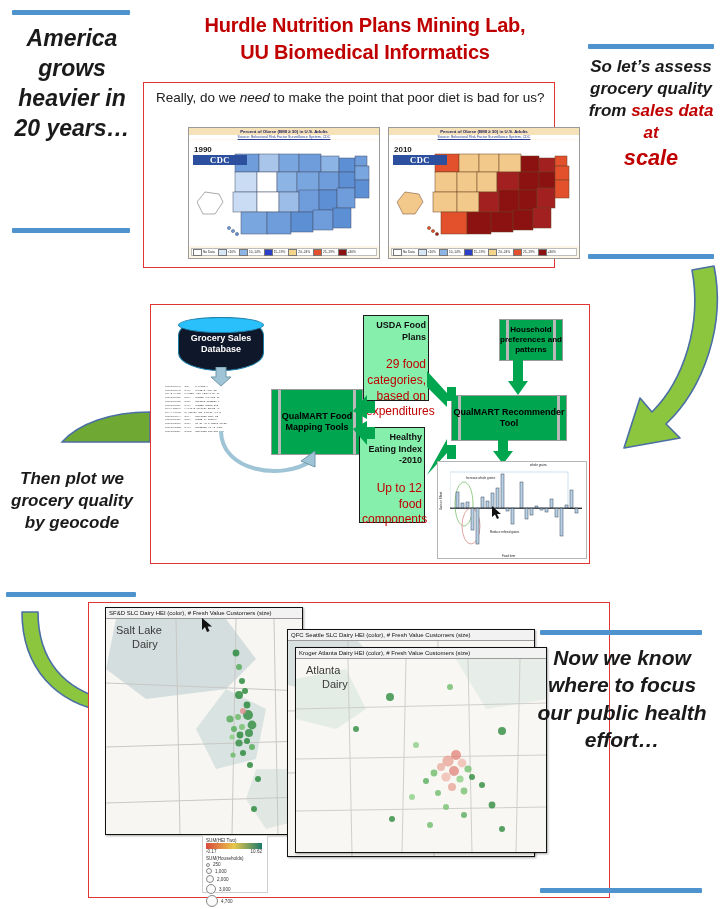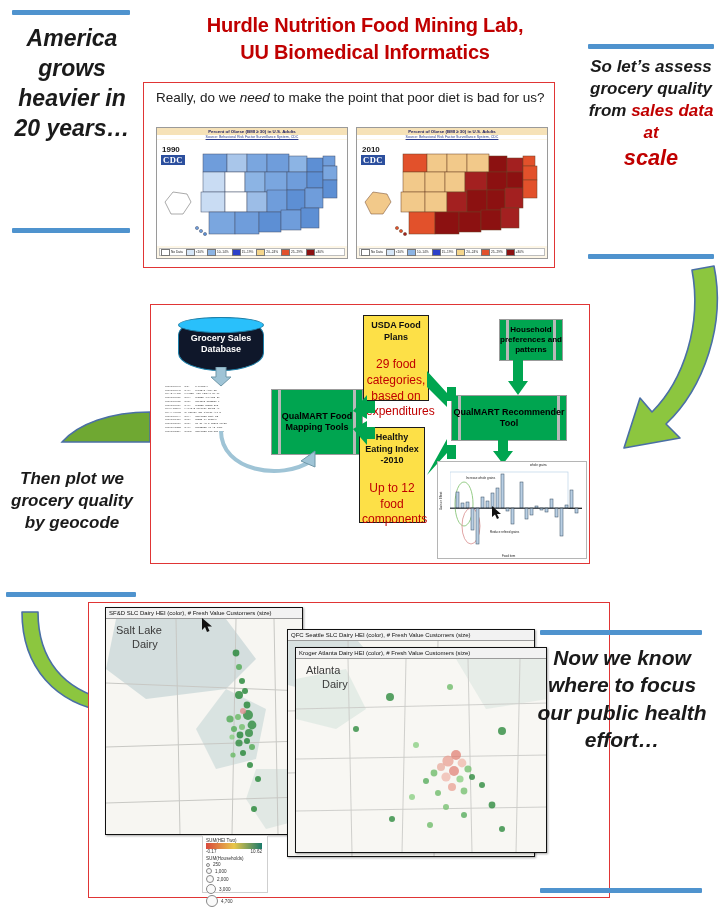--- a/index.html
+++ b/index.html
@@ -52,39 +52,40 @@
     font-size:13.5px;color:#202020;line-height:1.28;
     font-family:"Liberation Sans", sans-serif;
   }
   .slide1-q i{font-style:italic;text-align:right;}
   .cdcmap{
     position:absolute;
     border:1px solid #9a9a9a;
     background:#fdf6e6;
     box-sizing:border-box;
     overflow:hidden;
+    margin-left:32px;
   }
   .cdcmap .mtitle{
     font-size:4.4px;font-weight:bold;text-align:center;
     background:#f6e2b8;color:#1b1b5e;padding:1px 0 0;
     line-height:1.25;
   }
   .cdcmap .msub{
     font-size:3.6px;text-align:center;color:#2b3c8c;
     text-decoration:underline;background:#fff;line-height:1.3;
   }
   .cdcmap .yr{
     position:absolute;left:5px;top:17px;
     font-size:8px;font-weight:bold;color:#1b1b1b;
     font-family:"Liberation Sans", sans-serif;
   }
   .cdcbadge{
     position:absolute;left:4px;top:27px;
     background:#2c4f9e;color:#fff;font-weight:bold;
-    font-size:8.5px;padding:0px 2px;letter-spacing:.5px;
+    font-size:8.5px;padding:0px 17px;letter-spacing:.5px;
     font-family:"Liberation Serif", serif;
   }
   .mapbody{position:absolute;left:0;right:0;top:12px;bottom:12px;background:#fff;}
   .legendrow{
     position:absolute;left:2px;right:2px;bottom:2px;height:8px;
     display:flex;align-items:center;gap:1px;
     background:#fff;border:1px solid #bdbdbd;padding:0 1px;
     box-sizing:border-box;
   }
   .legendrow .sw{width:7px;height:5px;border:.5px solid #777;}
@@ -99,22 +100,22 @@
     font-size:9px;line-height:1.22;
     font-family:"Liberation Sans", sans-serif;
   }
   .gbox::before,.gbox::after{
     content:"";position:absolute;top:0;bottom:0;width:3px;background:#b9b9b9;
   }
   .gbox::before{left:6px;}
   .gbox::after{right:6px;}
   .lbox{
     position:absolute;box-sizing:border-box;
-    background:#fde047;border:1.5px solid #1b1b1b;
-    text-align:center;color:#111;font-weight:bold;
+    background:#86efac;border:1.5px solid #1b1b1b;
+    text-align:right;color:#111;font-weight:bold;
     font-size:9px;line-height:1.30;padding:4px 2px;
   }
   .lbox .sub{color:#c00000;font-weight:normal;font-size:12px;display:block;margin-top:14px;}
   .cyl{
     position:absolute;background:#0f172a;border-radius:50%/18px;
     border:1px solid #1d7fa8;color:#fff;font-weight:bold;
     display:flex;align-items:center;justify-content:center;
     text-align:center;font-size:9px;line-height:1.25;
   }
   .cyl::before{
@@ -164,21 +165,21 @@
   .szrow{display:flex;align-items:center;gap:3px;margin-top:1px;}
   .szc{border:.5px solid #888;border-radius:50%;background:#fafafa;}
 
   
   .curvearrow{position:absolute;}
 </style>
 </head>
 <body>
 
 <div class="title">
-  <div>Hurdle Nutrition Food Mining Lab,</div>
+  <div>Hurdle Nutrition Plans Mining Lab,</div>
   <div>UU Biomedical Informatics</div>
 </div>
 
 <div class="abs rule" style="left:12px;top:10px;width:118px;"></div>
 <div class="abs callout" style="left:8px;top:24px;width:128px;font-size:23px;">America grows heavier in 20 years…</div>
 <div class="abs rule" style="left:12px;top:228px;width:118px;"></div>
 
 <div class="abs rule" style="left:588px;top:44px;width:126px;"></div>
 <div class="abs callout" style="left:580px;top:56px;width:142px;font-size:17px;">
   <span>So let’s assess grocery quality from</span>

